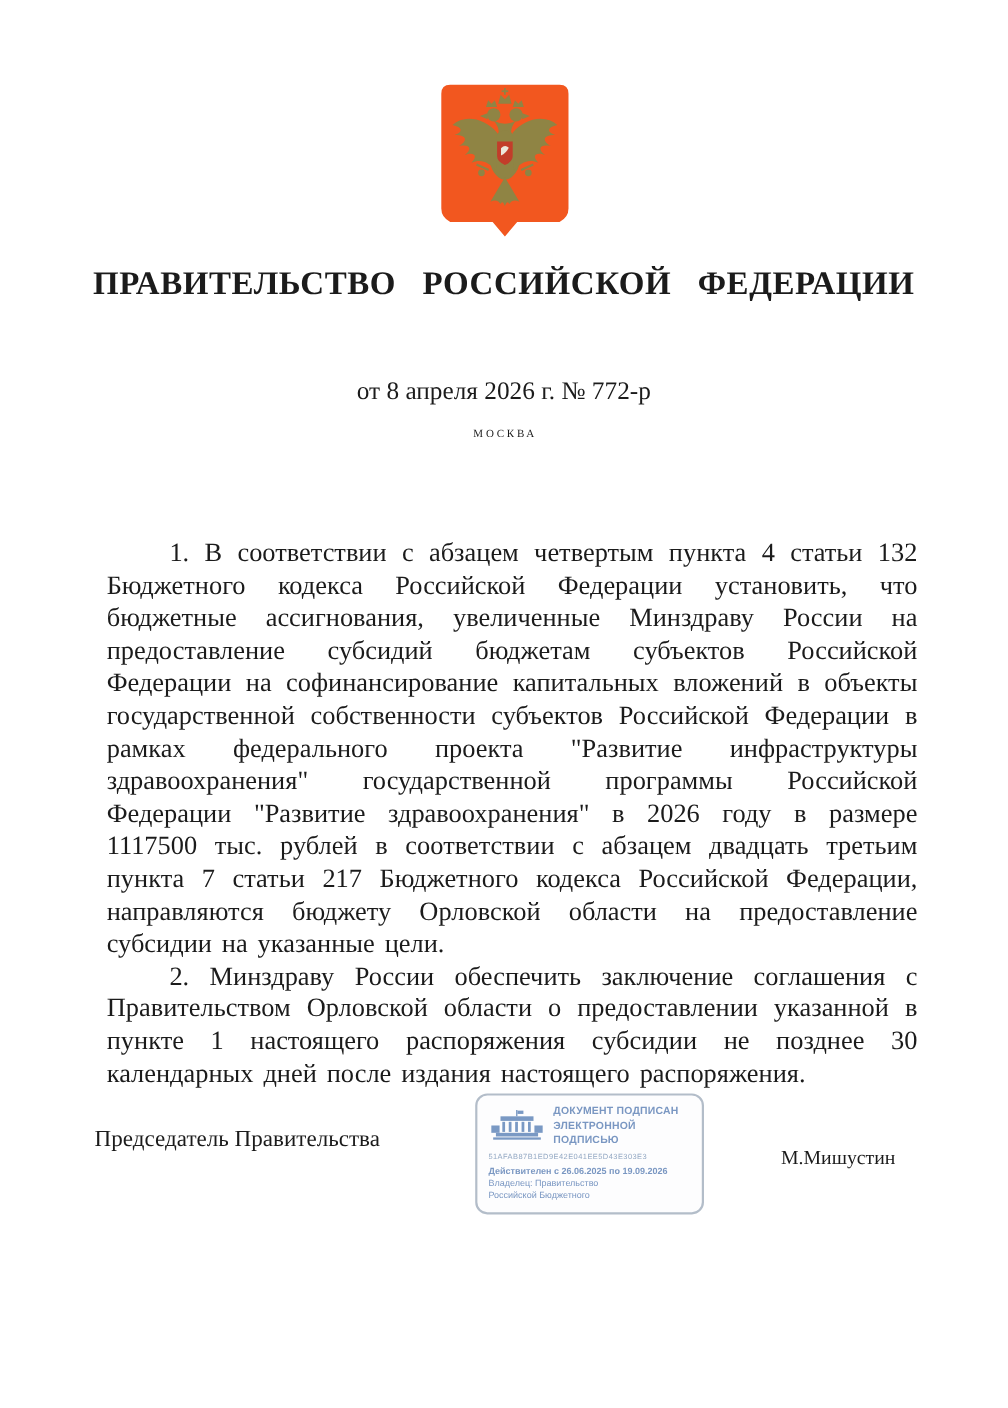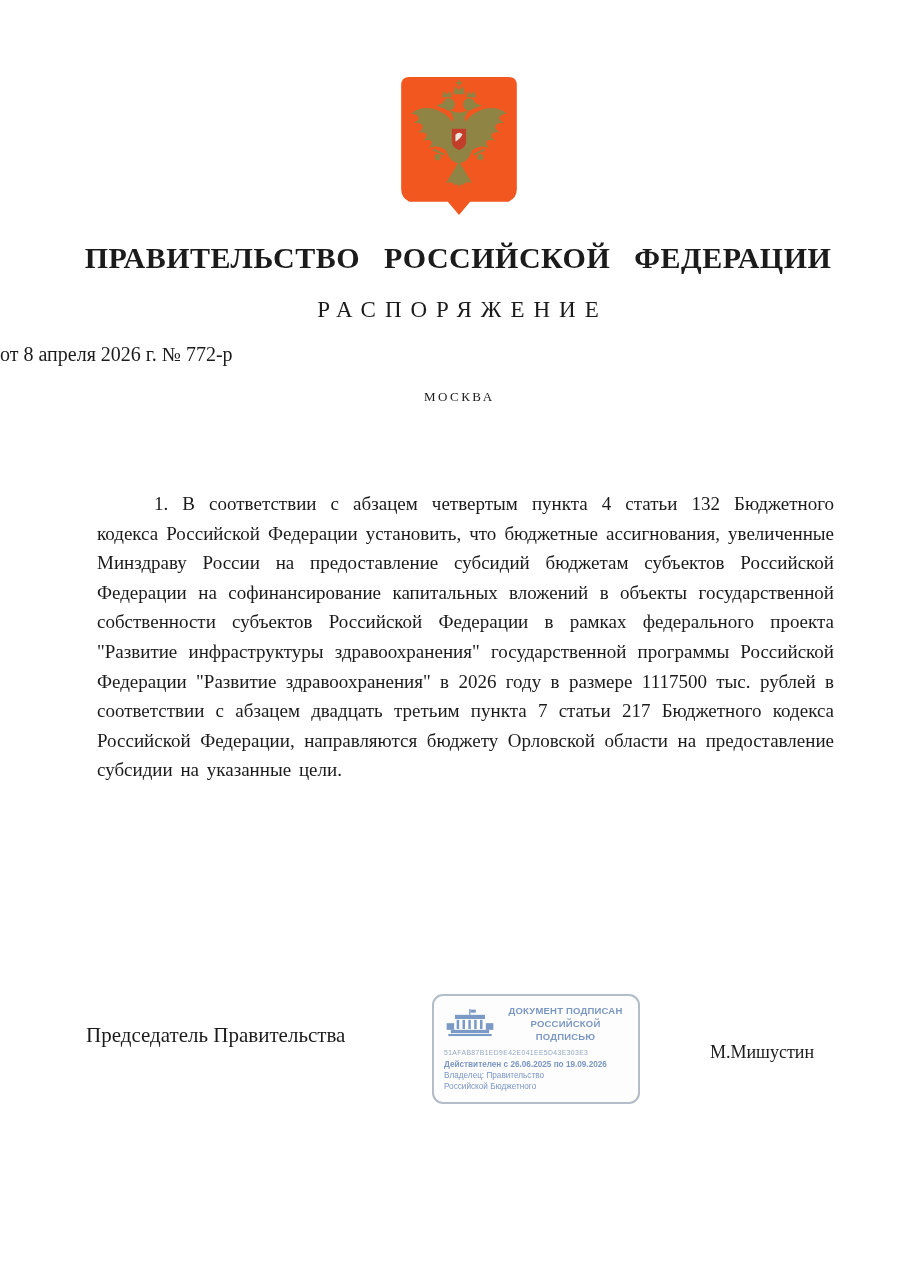--- a/index.html
+++ b/index.html
@@ -17,50 +17,50 @@
     position:absolute; left:0; top:229px; width:100%;
     text-align:center; font-weight:700; font-size:30px; word-spacing:16px;
     letter-spacing:0.5px;
   }
   .doctype {
     position:absolute; left:0; top:285px; width:100%;
     text-align:center; font-size:23px; letter-spacing:9px; text-indent:9px;
   }
   .dateline {
     position:absolute; left:0; top:331px; width:100%;
-    font-size:20px;
+    text-align:center; font-size:23px;
   }
   .city {
     position:absolute; left:0; top:377px; width:100%;
-    text-align:center; font-size:13px; letter-spacing:2.5px; text-indent:2.5px;
+    text-align:center; font-size:10px; letter-spacing:2.5px; text-indent:2.5px;
   }
   .docbody {
     position:absolute; left:97px; top:477px; width:737px;
-    font-size:19px; line-height:29.6px; text-align:justify;
+    font-size:24px; line-height:29.6px; text-align:justify;
   }
   .docbody p { margin:0; text-indent:57px; word-spacing:3px; }
   .sig-title {
     position:absolute; left:86px; top:1008px; width:314px;
     text-align:left; font-size:21px; line-height:31px;
   }
   .sig-name {
     position:absolute; left:682px; top:1030px; width:160px;
     text-align:center; font-size:18px;
   }
   .stamp {
     position:absolute; left:432px; top:982px; width:208px; height:110px;
     border:2px solid #b3bdc9; border-radius:11px; background:#fdfdfe;
     font-family:"Liberation Sans","DejaVu Sans",sans-serif;
     color:#7a97c2;
     padding:9px 10px 6px 10px; box-sizing:border-box;
   }
   .stamp-header { display:flex; align-items:center; gap:7px; }
   .stamp-building { width:52px; height:30px; flex:none; }
   .stamp-title {
-    flex:1; text-align:center;
+    flex:1; 
     font-size:9.5px; font-weight:700; line-height:1.35; letter-spacing:0.2px;
   }
   .stamp-title span { display:block; }
   .stamp-cert  { font-size:6.8px; margin-top:6px; color:#93a8c3; letter-spacing:0.4px; }
   .stamp-validity { font-size:8.2px; margin-top:4px;font-weight:bold; }
   .stamp-owner { font-size:8.2px; margin-top:2px; width:145px; line-height:1.25; }
 </style>
 </head>
 <body>
 
@@ -97,26 +97,26 @@
         <rect x="33" y="74" width="12" height="2" transform="rotate(25 39 75)"></rect>
         <rect x="73" y="74" width="12" height="2" transform="rotate(-25 79 75)"></rect>
       </g>
 
       <path d="M52,52 h14 v13 q0,5 -7,8 q-7,-3 -7,-8 z" fill="#c23d2a"></path>
       <path d="M55.5,58 q3.5,-4 7,-0.5 q-2.5,5 -7,7 z" fill="#ece7dc"></path>
     </svg>
   </div>
 
   <div class="authority">ПРАВИТЕЛЬСТВО РОССИЙСКОЙ ФЕДЕРАЦИИ</div>
-  <div class="doctype">РАСПОРЯЖЕНИЕ</div>
   <div class="dateline">от 8 апреля 2026 г. № 772-р</div>
   <div class="city">МОСКВА</div>
 
   <div class="docbody">
     <p>1. В соответствии с абзацем четвертым пункта 4 статьи 132 Бюджетного кодекса Российской Федерации установить, что бюджетные ассигнования, увеличенные Минздраву России на предоставление субсидий бюджетам субъектов Российской Федерации на софинансирование капитальных вложений в объекты государственной собственности субъектов Российской Федерации в рамках федерального проекта "Развитие инфраструктуры здравоохранения" государственной программы Российской Федерации "Развитие здравоохранения" в 2026 году в размере 1117500 тыс. рублей в соответствии с абзацем двадцать третьим пункта 7 статьи 217 Бюджетного кодекса Российской Федерации, направляются бюджету Орловской области на предоставление субсидии на указанные цели.</p>
+    <p>2. Минздраву России обеспечить заключение соглашения с Правительством Орловской области о предоставлении указанной в пункте 1 настоящего распоряжения субсидии не позднее 30 календарных дней после издания настоящего распоряжения.</p>
   </div>
 
   <div class="sig-title">
     <span>Председатель Правительства</span><br>
   </div>
 
   <div class="stamp">
     <div class="stamp-header">
       <svg class="stamp-building" viewBox="0 0 60 36" aria-hidden="true">
         <g fill="#7a99c4">
@@ -129,21 +129,21 @@
           <rect x="35" y="13" width="3" height="11"></rect>
           <rect x="42" y="13" width="3" height="11"></rect>
           <rect x="2" y="17" width="9" height="8"></rect>
           <rect x="49" y="17" width="9" height="8"></rect>
           <rect x="7" y="25" width="46" height="4"></rect>
           <rect x="4" y="30" width="52" height="2.5"></rect>
         </g>
       </svg>
       <div class="stamp-title">
         <span>ДОКУМЕНТ ПОДПИСАН</span>
-        <span>РОССИЙСКОЙ ПОДПИСЬЮ</span>
+        <span>ЭЛЕКТРОННОЙ ПОДПИСЬЮ</span>
       </div>
     </div>
     <div class="stamp-cert">51AFAB87B1ED9E42E041EE5D43E303E3</div>
     <div class="stamp-validity">Действителен с 26.06.2025 по 19.09.2026</div>
     <div class="stamp-owner">Владелец: Правительство Российской Бюджетного</div>
   </div>
 
   <div class="sig-name">М.Мишустин</div>
 
 </div>

